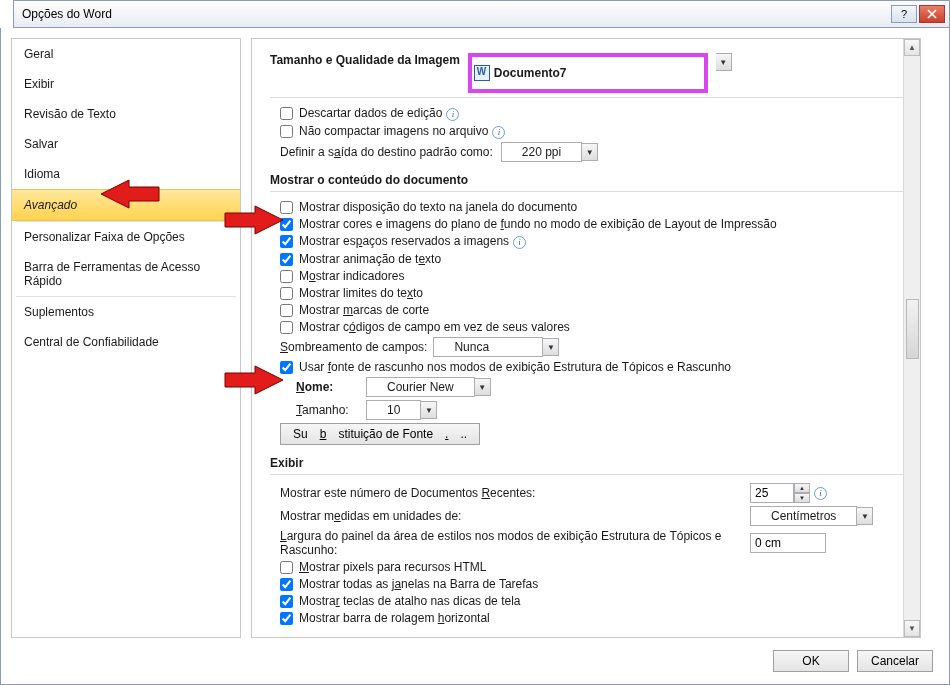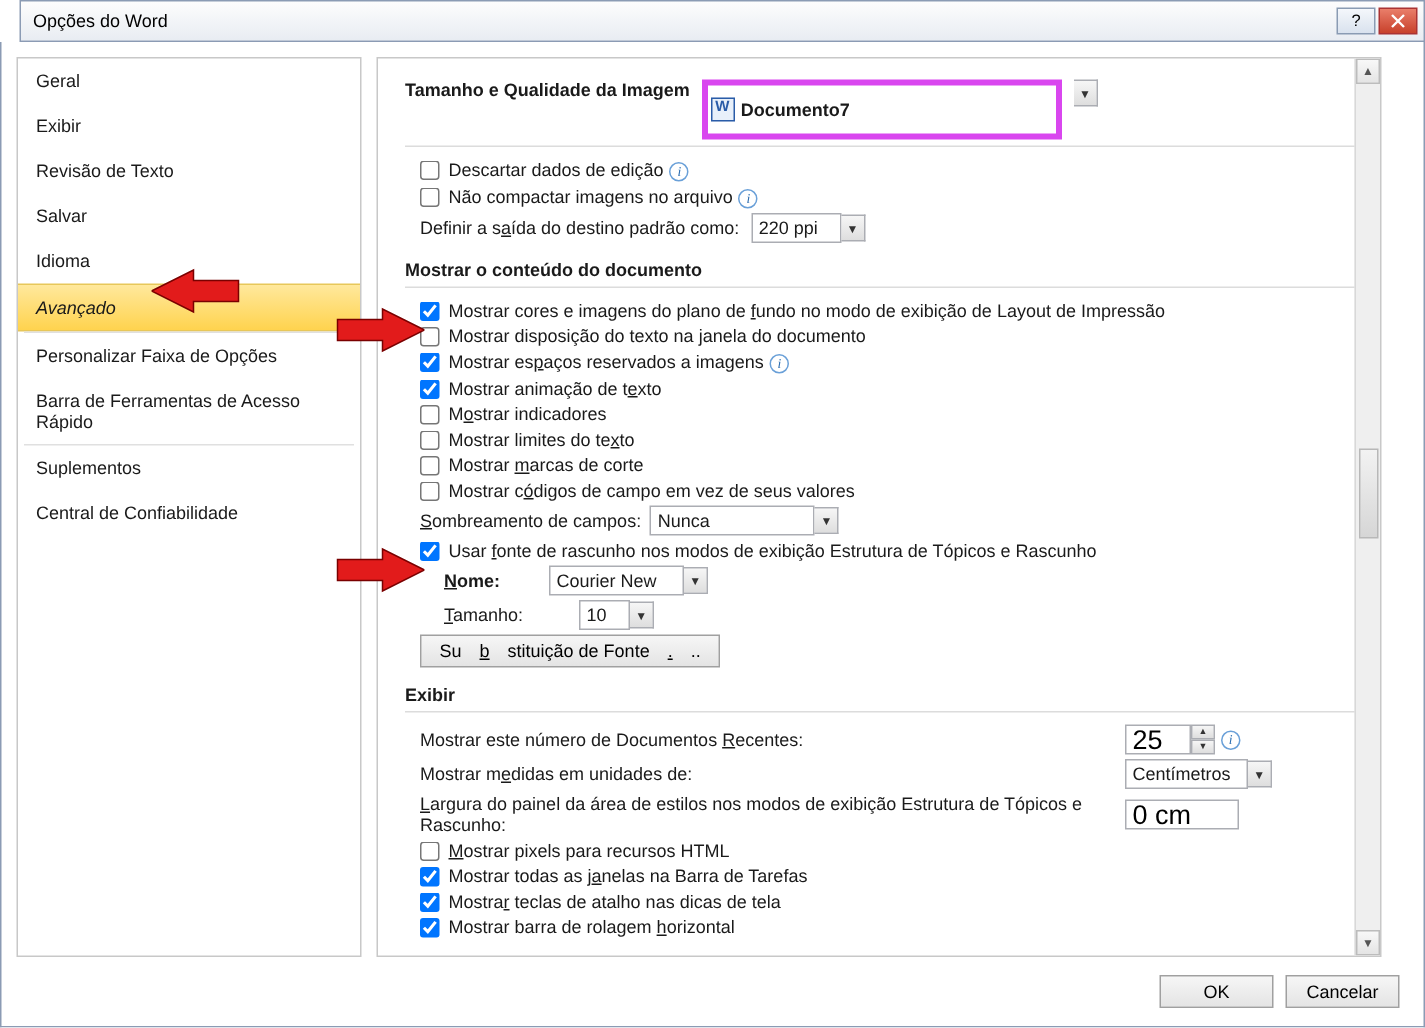--- a/index.html
+++ b/index.html
@@ -49,30 +49,30 @@
 .section-title.inline { display:flex; align-items:flex-start; gap:8px; }
 
 .row { display: flex; align-items: center; margin: 3px 0; }
 .row.indent { margin-left: 10px; }
 .row.indent2 { margin-left: 26px; }
 .row label { font-size: 12px; }
 
 input[type="checkbox"] { width: 13px; height: 13px; margin: 0 6px 0 0; }
 
 .select-like {
-  border: 1px solid #abadb3; background: #fff; padding: 1px 4px; height: 20px;
+  border: 1px solid #abadb3; background: #fff; padding: 1px 20px; height: 20px;
   display: inline-flex; align-items: center; font-size: 12px; min-width: 60px;
 }
 .dropdown-btn {
   width: 16px; height: 18px; border: 1px solid #abadb3; border-left: none;
   background: linear-gradient(#f6f6f6,#dedede); display: inline-flex; align-items: center; justify-content: center;
   font-size: 8px; color: #333;
 }
 .txtinput {
-  border: 1px solid #abadb3; height: 20px; padding: 1px 4px; font-size: 18px; background:#fff;
+  border: 1px solid #abadb3; height: 20px; padding: 1px 4px; font-size: 12px; background:#fff;
 }
 .spinner { display:inline-flex; }
 .spinner-btns { display:flex; flex-direction:column; }
 .spinner-btn { width:16px; height:10px; border:1px solid #abadb3; background:linear-gradient(#f6f6f6,#dedede); font-size:6px; display:flex; align-items:center; justify-content:center; color:#333; }
 
 .btn-std {
   border: 1px solid #a0a0a0; background: linear-gradient(#f6f6f6,#e4e4e4);
   padding: 2px 12px; font-size: 12px; height: 22px; display:inline-flex; align-items:center;gap:12px;
 }
 
@@ -143,26 +143,26 @@
         <label style="margin-right:8px;">Definir a s<u class="acc">a</u>ída do destino padrão como:</label>
         <div class="select-like">
             <span>220 ppi</span>
           </div>
         <div class="dropdown-btn">▼</div>
       </div>
 
       <div class="section-title"><span>Mostrar o conteúdo do documento</span></div>
 
       <div class="row indent">
+          <input type="checkbox" style="">
+          <label>Mostrar disposição do texto na <u class="acc">j</u>anela do documento</label>
+        </div>
+      <div class="row indent">
           <input type="checkbox" checked="" style="">
           <label>Mostrar cores e imagens do plano de <u class="acc">f</u>undo no modo de exibição de Layout de Impressão</label>
-        </div>
-      <div class="row indent">
-          <input type="checkbox" style="">
-          <label>Mostrar disposição do texto na <u class="acc">j</u>anela do documento</label>
         </div>
       <div class="row indent">
           <input type="checkbox" checked="" style="">
           <label>Mostrar es<u class="acc">p</u>aços reservados a imagens<span class="info-icon">i</span></label>
         </div>
       <div class="row indent">
           <input type="checkbox" checked="" style="">
           <label>Mostrar animação de t<u class="acc">e</u>xto</label>
         </div>
       <div class="row indent">
@@ -194,21 +194,21 @@
         </div>
       <div class="row indent2">
         <label style="width:70px;font-weight:bold;"><u class="acc">N</u>ome:</label>
         <div class="select-like" style="min-width:90px;">
             <span>Courier New</span>
           </div>
         <div class="dropdown-btn">▼</div>
       </div>
       <div class="row indent2">
         <label style="width:70px;"><u class="acc">T</u>amanho:</label>
-        <div class="select-like" style="min-width:34px;margin-left:20px;">
+        <div class="select-like" style="min-width:34px;">
             <span>10</span>
           </div>
         <div class="dropdown-btn">▼</div>
       </div>
       <div class="row indent">
         <button class="btn-std">Su<u class="acc">b</u>stituição de Fonte<u class="acc">.</u>..</button>
       </div>
 
       <div class="section-title"><span>Exibir</span></div>
 

